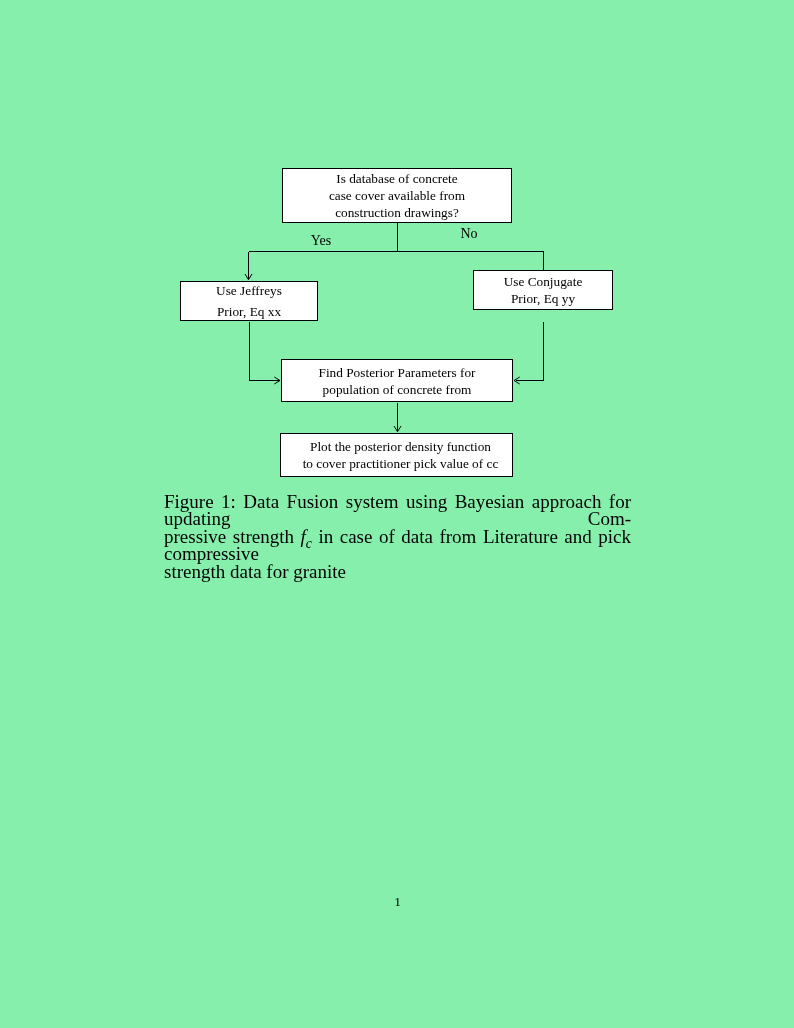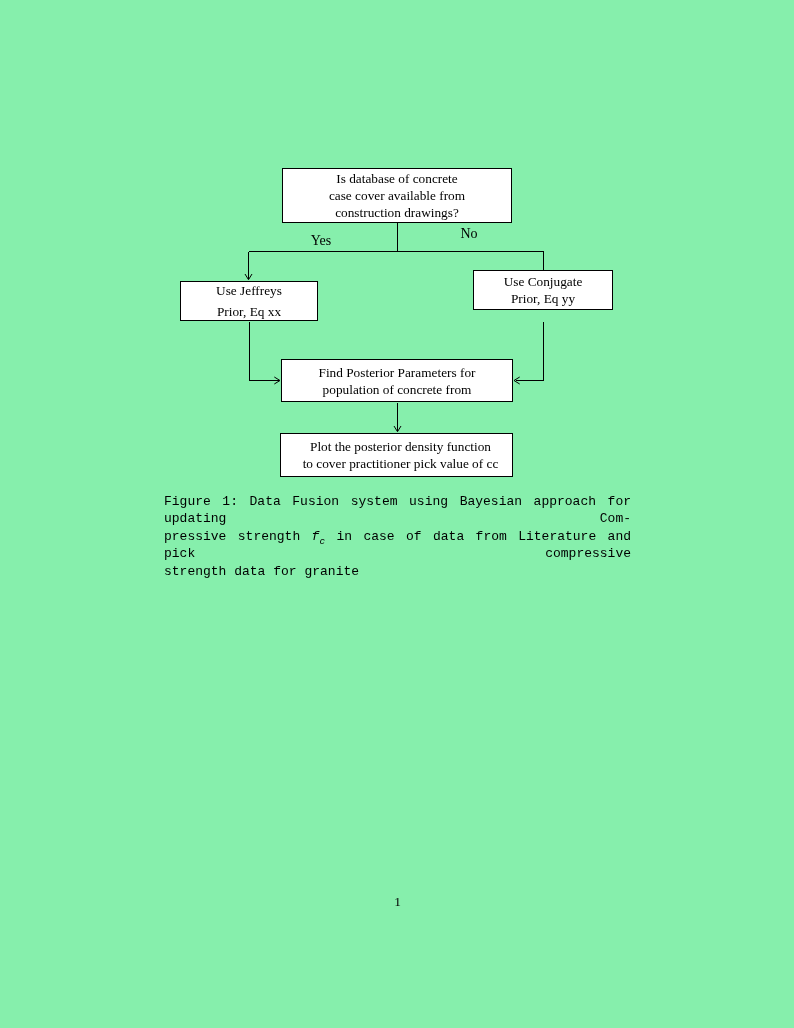--- a/index.html
+++ b/index.html
@@ -59,23 +59,22 @@
     font-size: 14px;
     line-height: 16px;
   }
   .edge-label-yes { left: 299px; top: 233px; }
   .edge-label-no { left: 447px; top: 226px; }
   .caption {
     position: absolute;
     left: 164px;
     top: 493px;
     width: 467px;
-    font-size: 13px;
+    font-size: 19px;
     line-height: 17.4px;
-    font-family: Liberation Mono, monospace;
   }
   .cap-line { display: block; }
   .cap-just {
     text-align: justify;
     text-align-last: justify;
   }
   .caption i {
     font-style: italic;
   }
   .caption sub {

